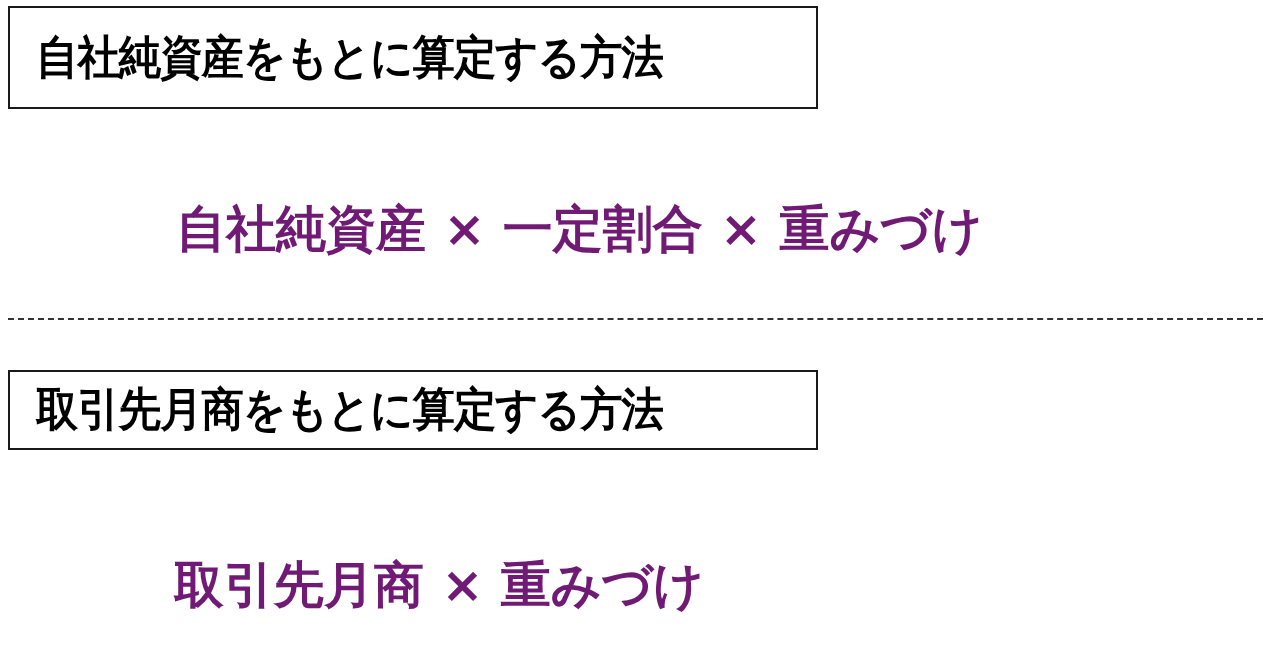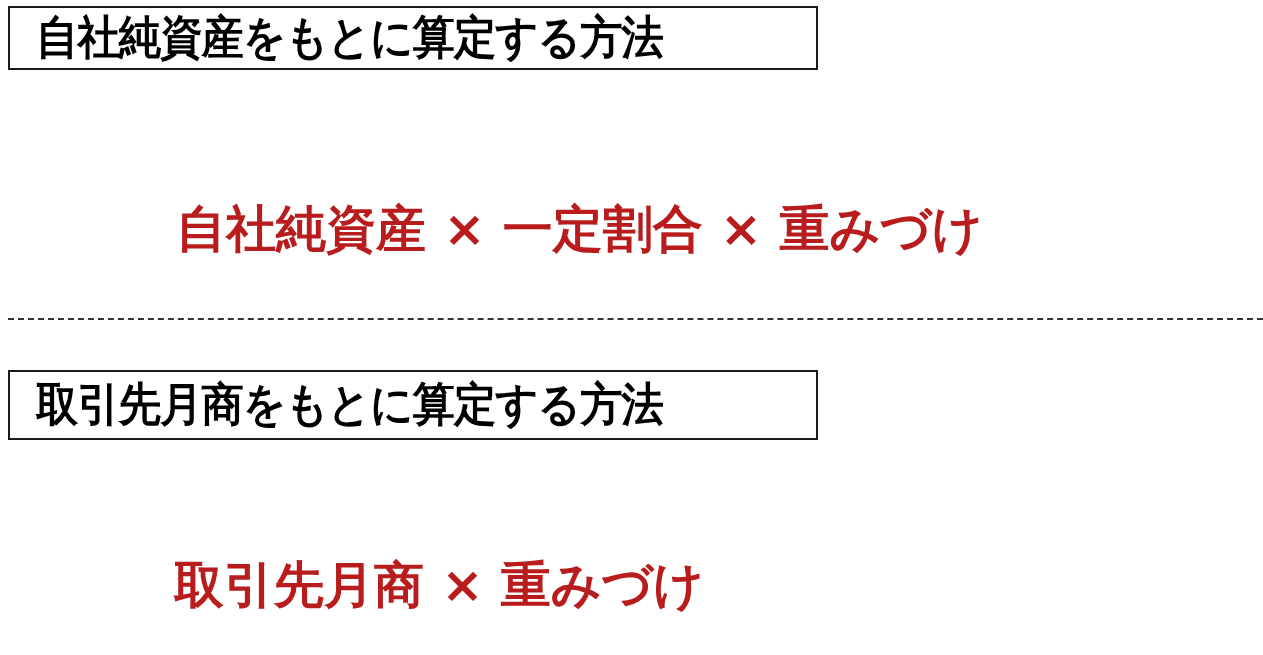--- a/index.html
+++ b/index.html
@@ -1,32 +1,32 @@
 <!DOCTYPE html>
 <html><head>
   <meta charset="utf-8">
   <style>
     html, body { margin: 0; padding: 0; background: #ffffff; }
     body { width: 1263px; height: 655px; position: relative; overflow: hidden;
            font-family: "DejaVu Sans", "Liberation Sans", sans-serif; }
     .title-box {
-      position: absolute; left: 8px; width: 810px; height: 64px;
+      position: absolute; left: 8px; width: 810px; height: 103px;
       border: 2px solid #1a1a1a; box-sizing: border-box; background: #fff;
       display: flex; align-items: center; justify-content: flex-start;
       padding-left: 26px;
     }
     .title-box span {
       font-size: 46px; font-weight: bold; color: #000; letter-spacing: -1px;
       white-space: nowrap; transform: scaleX(0.92); transform-origin: left center;
       display: inline-block;
     }
     #box1 { top: 6px; }
-    #box2 { top: 370px; height: 70px; }
+    #box2 { top: 370px; height: 80px; }
     .formula {
-      position: absolute; font-size: 50px; font-weight: bold; color: #b91c1c;
+      position: absolute; font-size: 50px; font-weight: bold; color: #701a75;
       white-space: nowrap; letter-spacing: 0px;
     }
     #formula1 { left: 176px; top: 196px; }
     #formula2 { left: 174px; top: 552px; text-align: center; }
     .divider {
       position: absolute; left: 8px; right: 0; top: 318px; height: 0;
       border-top: 2px dashed #333;
     }
   </style>
 </head>

